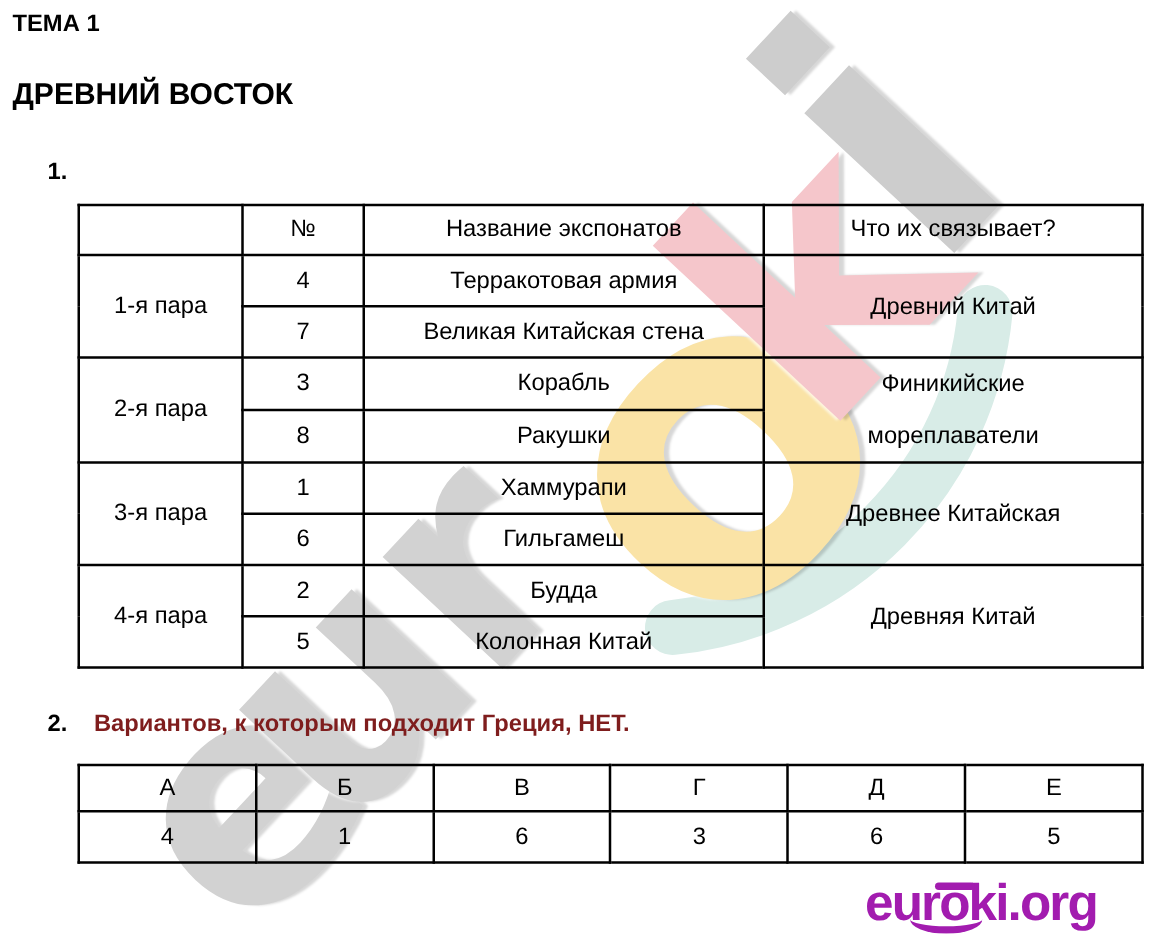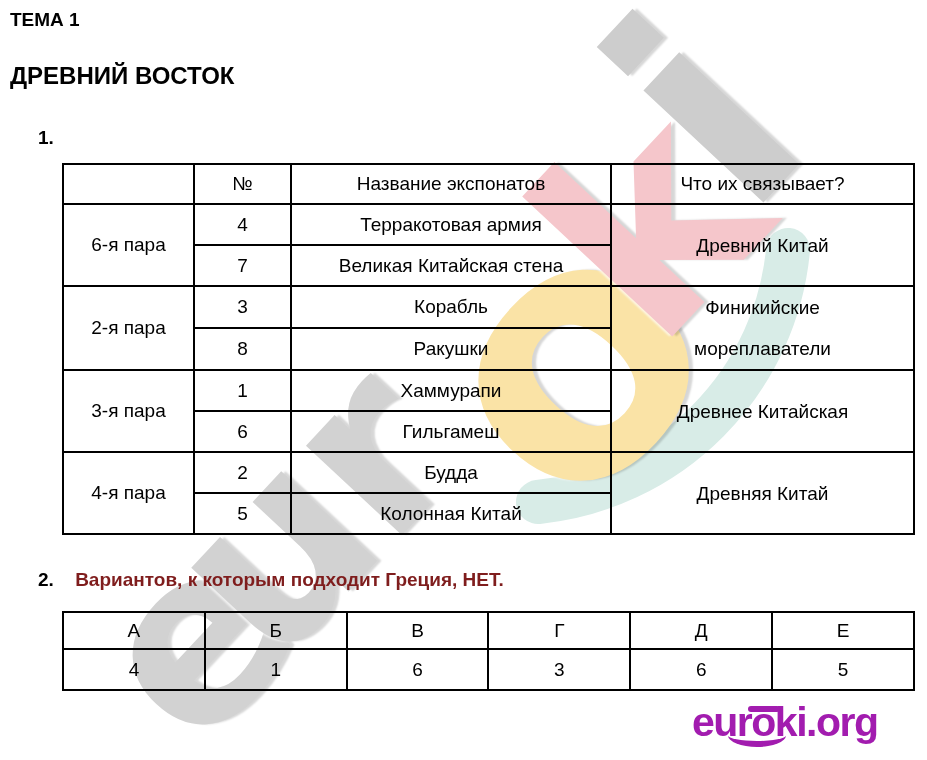--- a/index.html
+++ b/index.html
@@ -90,21 +90,21 @@
         </colgroup>
       <tbody>
           <tr class="hrow">
         <td></td>
         <td>№</td>
         <td>Название экспонатов</td>
         <td>Что их связывает?</td>
       </tr>
 
       <tr>
-        <td rowspan="2">6-я пара</td>
+        <td rowspan="2">1-я пара</td>
         <td>4</td>
         <td>Терракотовая армия</td>
         <td rowspan="2">
               <div class="ans-inner">Древний Китай</div>
             </td>
       </tr>
       <tr>
         <td>7</td>
         <td>Великая Китайская стена</td>
       </tr>

